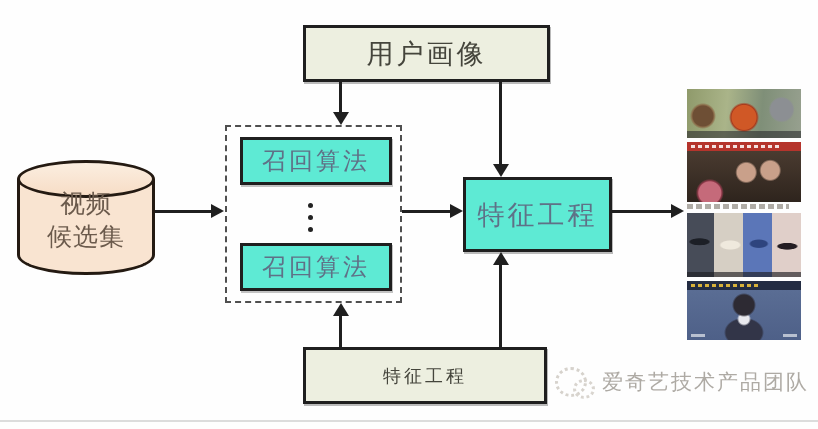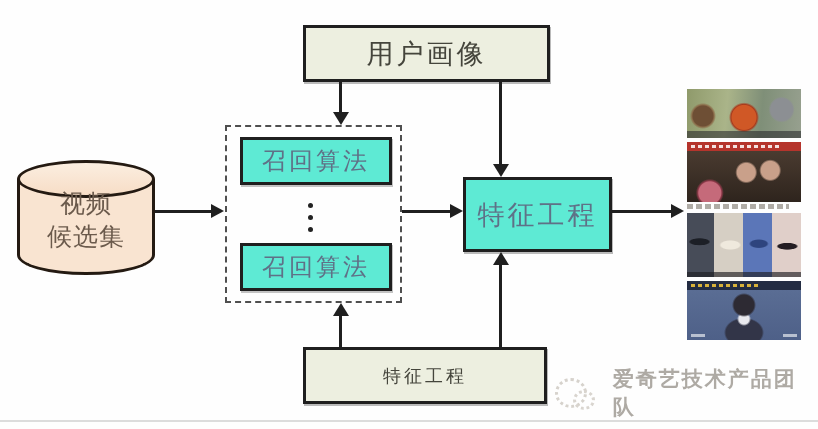--- a/index.html
+++ b/index.html
@@ -82,21 +82,21 @@
       radial-gradient(circle at 50% 58%, #e8e8ee 0 5px, transparent 7px),
       radial-gradient(ellipse at 50% 85%, #323548 0 18px, transparent 20px),
       linear-gradient(#5a6d94,#4e6088);}
   .t4 .tc{position:absolute;bottom:3px;width:14px;height:3px;background:rgba(255,255,255,.6);}
   .t4 .tc.l{left:4px;} .t4 .tc.r{right:4px;}
   
   .wm{position:absolute;left:553px;top:365px;display:flex;align-items:center;}
   .wm-logo{position:relative;width:42px;height:34px;}
   .wm-logo .c1{position:absolute;left:2px;top:2px;width:26px;height:24px;border:3px dotted #d6d2cc;border-radius:50%;}
   .wm-logo .c2{position:absolute;left:20px;top:14px;width:16px;height:14px;border:3px dotted #d9d5cf;border-radius:50%;}
-  .wm-text{font-size:21px;color:#aeaaa4;letter-spacing:2px;margin-left:18px;font-weight:700;}
+  .wm-text{font-size:21px;color:#aeaaa4;letter-spacing:2px;margin-left:7px;font-weight:400;}
   
   .divider{position:absolute;left:0;top:420px;width:818px;height:2px;background:#dcdcdc;}
 </style>
 </head>
 <body>
 
 <div class="canvas">
 
   <div class="cyl-body"></div>
   <div class="cyl-top"></div>

